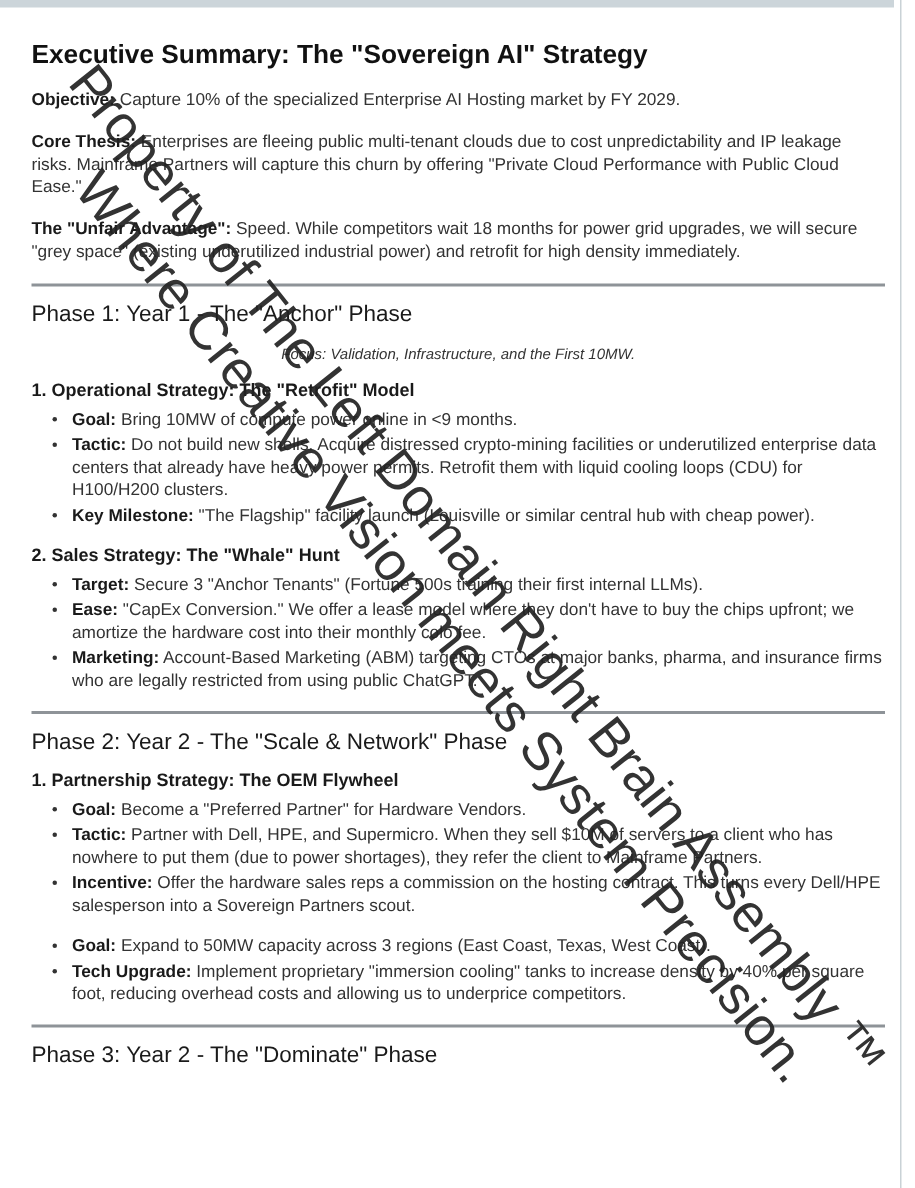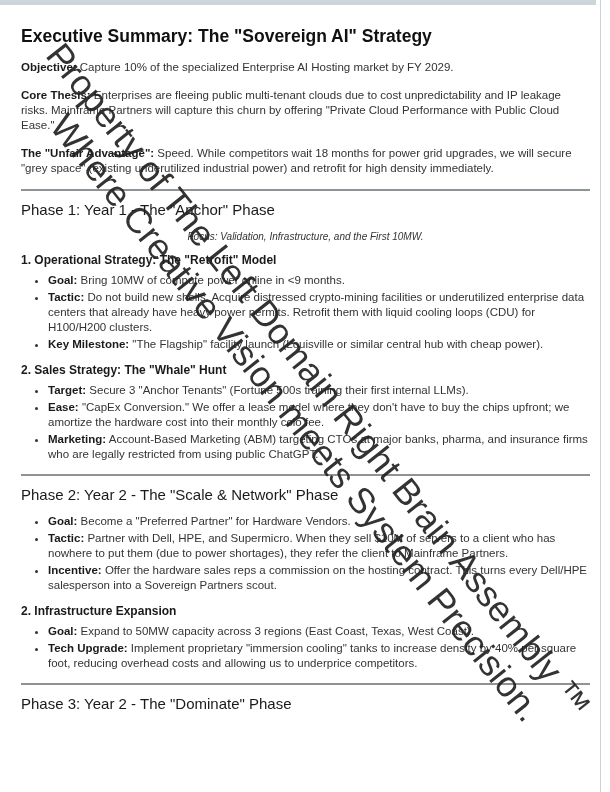--- a/index.html
+++ b/index.html
@@ -61,27 +61,27 @@
     <ul class="blist">
       <li><strong>Target:</strong><span> Secure 3 "Anchor Tenants" (Fortune 500s training their first internal LLMs).</span></li>
       <li><strong>Ease:</strong><span> "CapEx Conversion." We offer a lease model where they don't have to buy the chips upfront; we amortize the hardware cost into their monthly colo fee.</span></li>
       <li><strong>Marketing:</strong><span> Account-Based Marketing (ABM) targeting CTOs at major banks, pharma, and insurance firms who are legally restricted from using public ChatGPT.</span></li>
     </ul>
 
     <hr class="rule">
 
     <h2 class="phase-h">Phase 2: Year 2 - The "Scale &amp; Network" Phase</h2>
 
+    <h3 class="sec-h">1. Partnership Strategy: The OEM Flywheel</h3>
     <ul class="blist">
       <li><strong>Goal:</strong><span> Become a "Preferred Partner" for Hardware Vendors.</span></li>
       <li><strong>Tactic:</strong><span> Partner with Dell, HPE, and Supermicro. When they sell $10M of servers to a client who has nowhere to put them (due to power shortages), they refer the client to Mainframe Partners.</span></li>
       <li><strong>Incentive:</strong><span> Offer the hardware sales reps a commission on the hosting contract. This turns every Dell/HPE salesperson into a Sovereign Partners scout.</span></li>
     </ul>
 
-    <h3 class="sec-h">2. Infrastructure Expansion</h3>
     <ul class="blist">
       <li><strong>Goal:</strong><span> Expand to 50MW capacity across 3 regions (East Coast, Texas, West Coast).</span></li>
       <li><strong>Tech Upgrade:</strong><span> Implement proprietary "immersion cooling" tanks to increase density by 40% per square foot, reducing overhead costs and allowing us to underprice competitors.</span></li>
     </ul>
 
     <hr class="rule">
 
     <h2 class="phase-h">Phase 3: Year 2 - The "Dominate" Phase</h2>
 
   </div>

